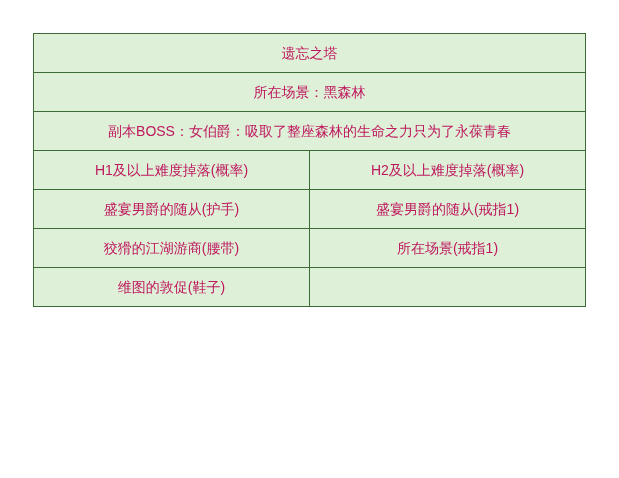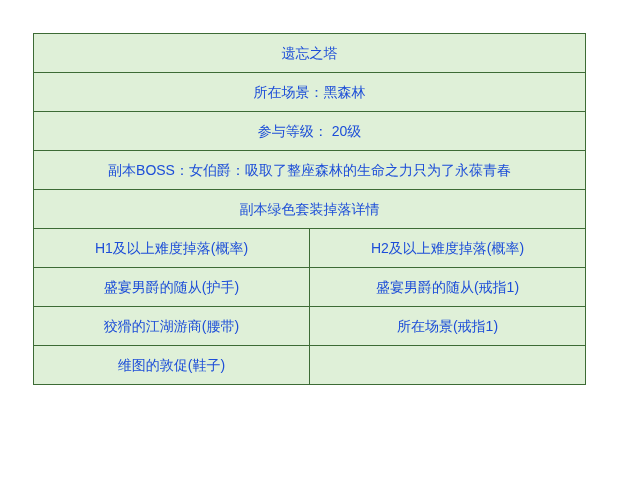--- a/index.html
+++ b/index.html
@@ -31,21 +31,21 @@
     table-layout: fixed;
     background: #dff0d8;
   }
   table.info-table td {
     border: 1px solid #3d6b35;
     background: #dff0d8;
     font-size: 14px;
     line-height: 18px;
     padding: 10px 8px;
     height: 18px;
-    color: #1d4ed8;
+    color: #be185d;
   }
   td.center {
     text-align: center;
   }
   td.left {
     text-align: center;
     padding-left: 10px;
   }
   td.empty {
     background: #dff0d8;
@@ -58,27 +58,21 @@
   <div class="table-wrap">
     <table class="info-table">
       <tbody>
         <tr>
           <td class="center" colspan="2">遗忘之塔</td>
         </tr>
         <tr>
           <td class="left" colspan="2">所在场景：黑森林</td>
         </tr>
         <tr>
-          <td class="left" colspan="2">参与等级： 20级</td>
-        </tr>
-        <tr>
           <td class="left" colspan="2">副本BOSS：女伯爵：吸取了整座森林的生命之力只为了永葆青春</td>
-        </tr>
-        <tr>
-          <td class="center" colspan="2">副本绿色套装掉落详情</td>
         </tr>
         <tr>
           <td class="center">H1及以上难度掉落(概率)</td>
           <td class="center">H2及以上难度掉落(概率)</td>
         </tr>
         <tr>
           <td class="center">盛宴男爵的随从(护手)</td>
           <td class="center">盛宴男爵的随从(戒指1)</td>
         </tr>
         <tr>

